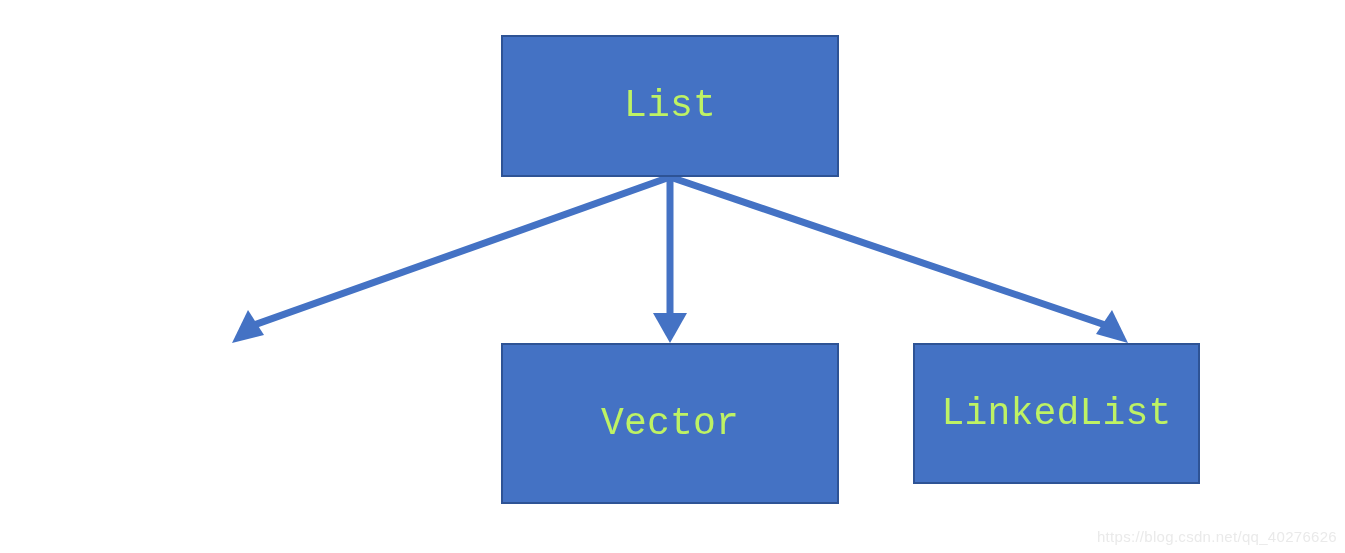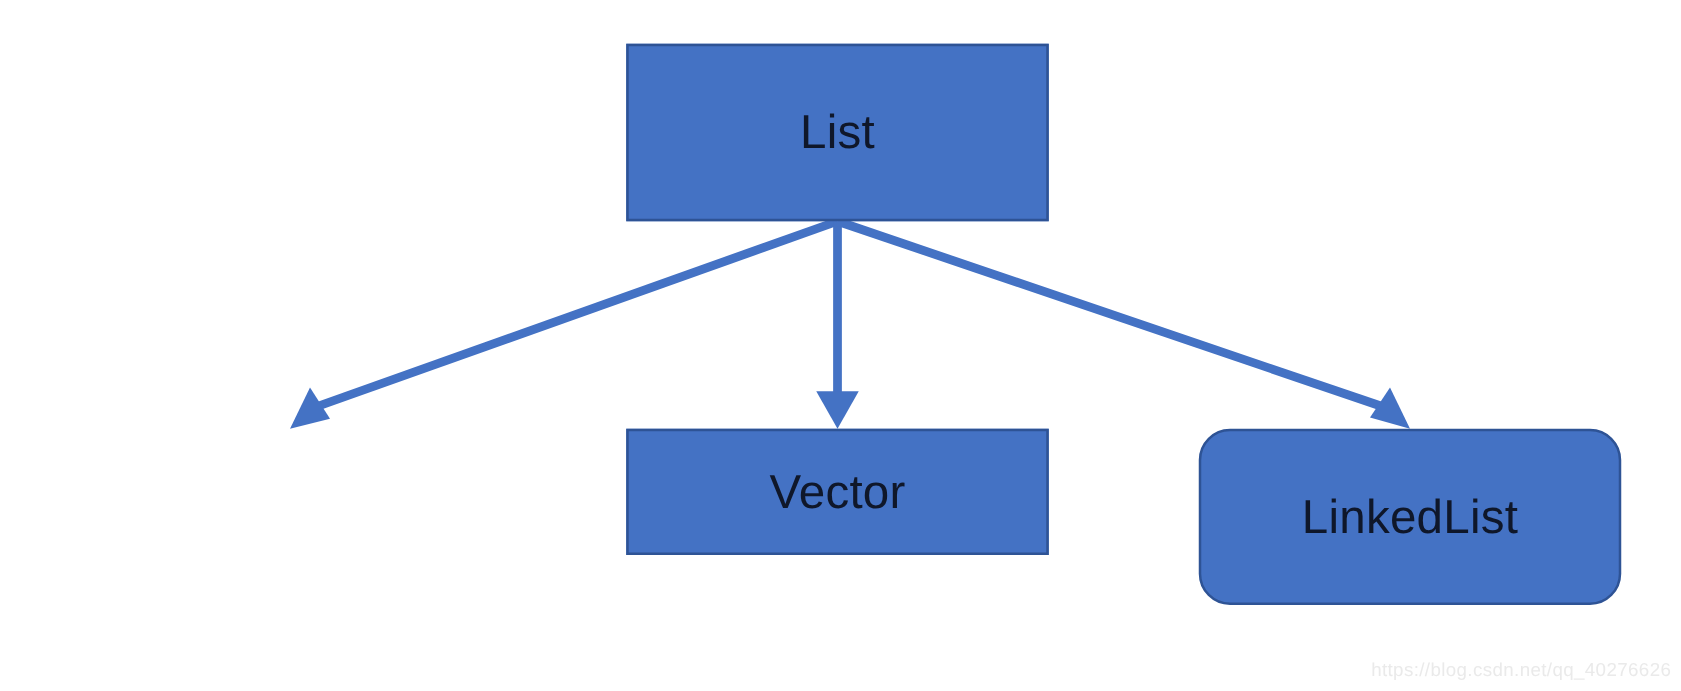--- a/index.html
+++ b/index.html
@@ -30,44 +30,45 @@
     box-sizing: border-box;
     background: #4472C4;
     border: 2px solid #2E5395;
     display: flex;
     align-items: center;
     justify-content: center;
     z-index: 2;
   }
   .node-label {
     position: relative;
-    color: #0f172a;
+    color: #bef264;
     font-size: 38px;
     font-weight: 400;
     line-height: 1;
     letter-spacing: 0.2px;
     white-space: nowrap;
+    font-family: Liberation Mono, monospace;
   }
   .node-label.misspelled::after {
     content: "";
     position: absolute;
     left: 0;
     right: 0;
     bottom: -9px;
     height: 4px;
     background-image:
       radial-gradient(circle at 1.5px 3px, #E03030 1.4px, rgba(224,48,48,0) 1.7px),
       radial-gradient(circle at 4.5px 1px, #E03030 1.4px, rgba(224,48,48,0) 1.7px);
     background-size: 6px 4px;
     background-repeat: repeat-x;
   }
   #node-list       { left: 501px; top: 35px;  width: 338px; height: 142px; }
   #node-arraylist  { left: 57px;  top: 343px; width: 338px; height: 141px; }
-  #node-vector     { left: 501px; top: 343px; width: 338px; height: 101px; }
-  #node-linkedlist { left: 959px; top: 343px; width: 338px; height: 141px; border-radius: 25px; }
+  #node-vector     { left: 501px; top: 343px; width: 338px; height: 161px; }
+  #node-linkedlist { left: 913px; top: 343px; width: 287px; height: 141px; }
   #watermark {
     position: absolute;
     right: 8px;
     bottom: 8px;
     color: #EAEAEA;
     font-size: 15px;
     letter-spacing: 0.3px;
     white-space: nowrap;
     z-index: 3;
   }

